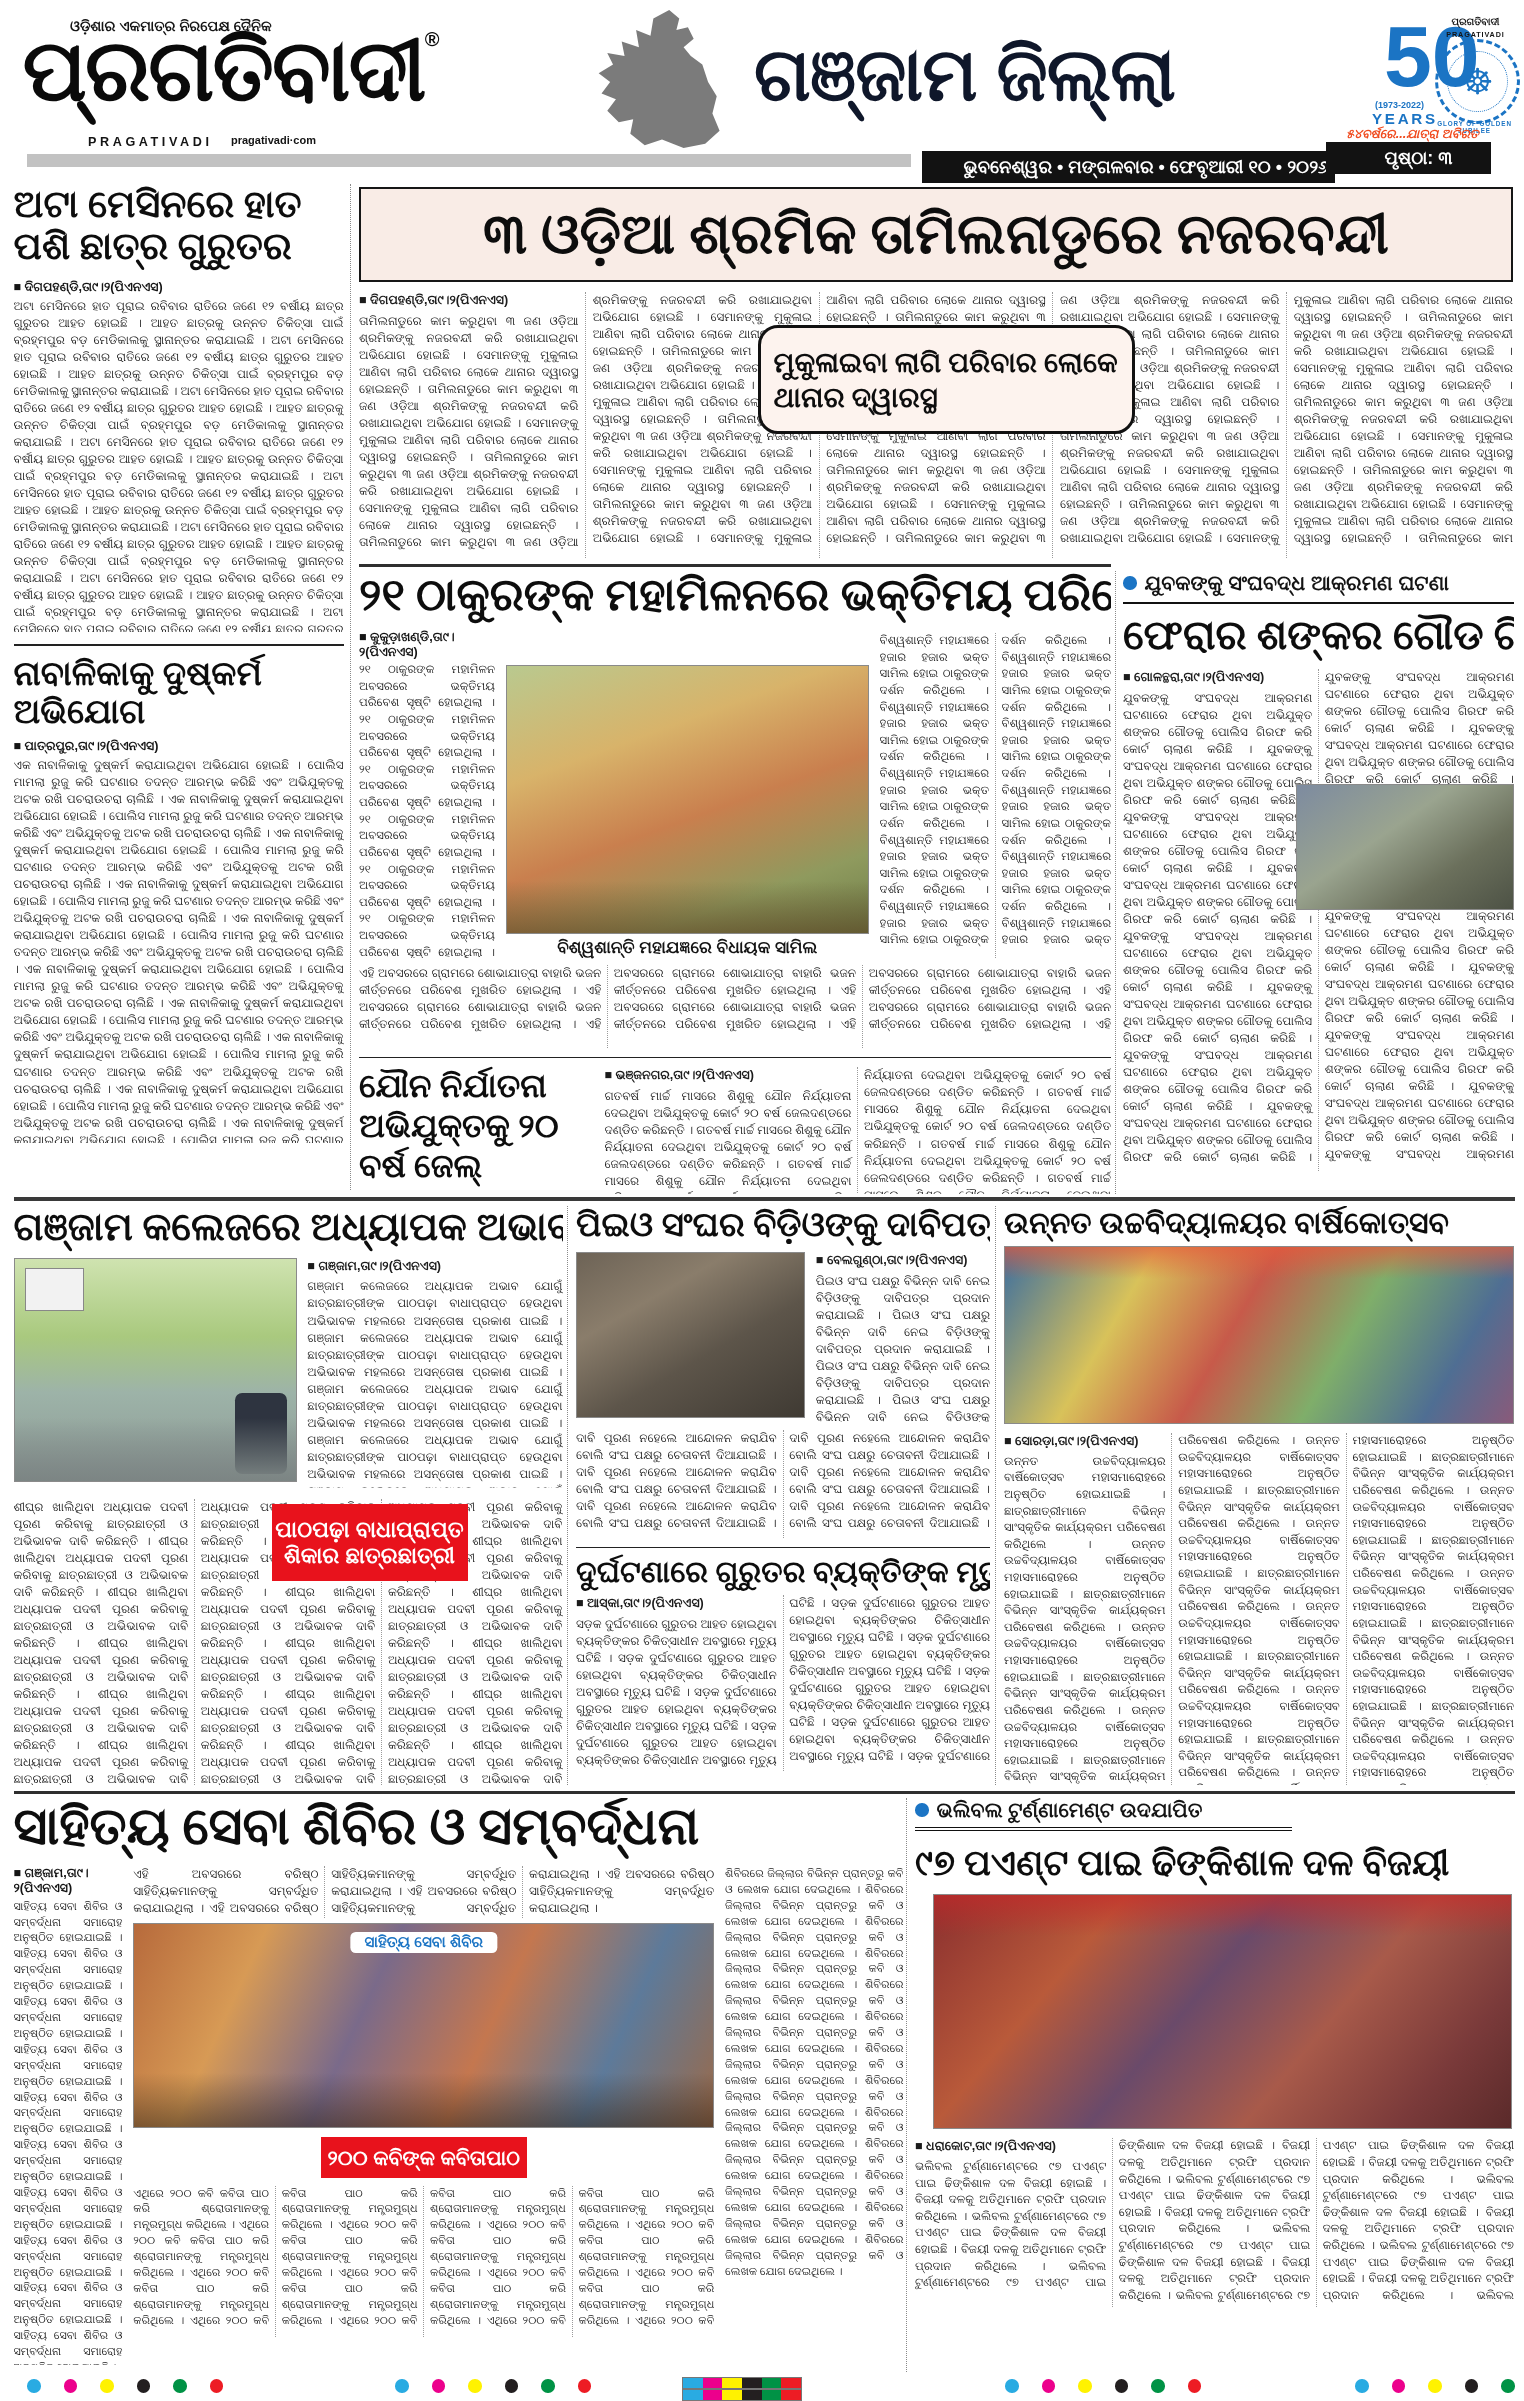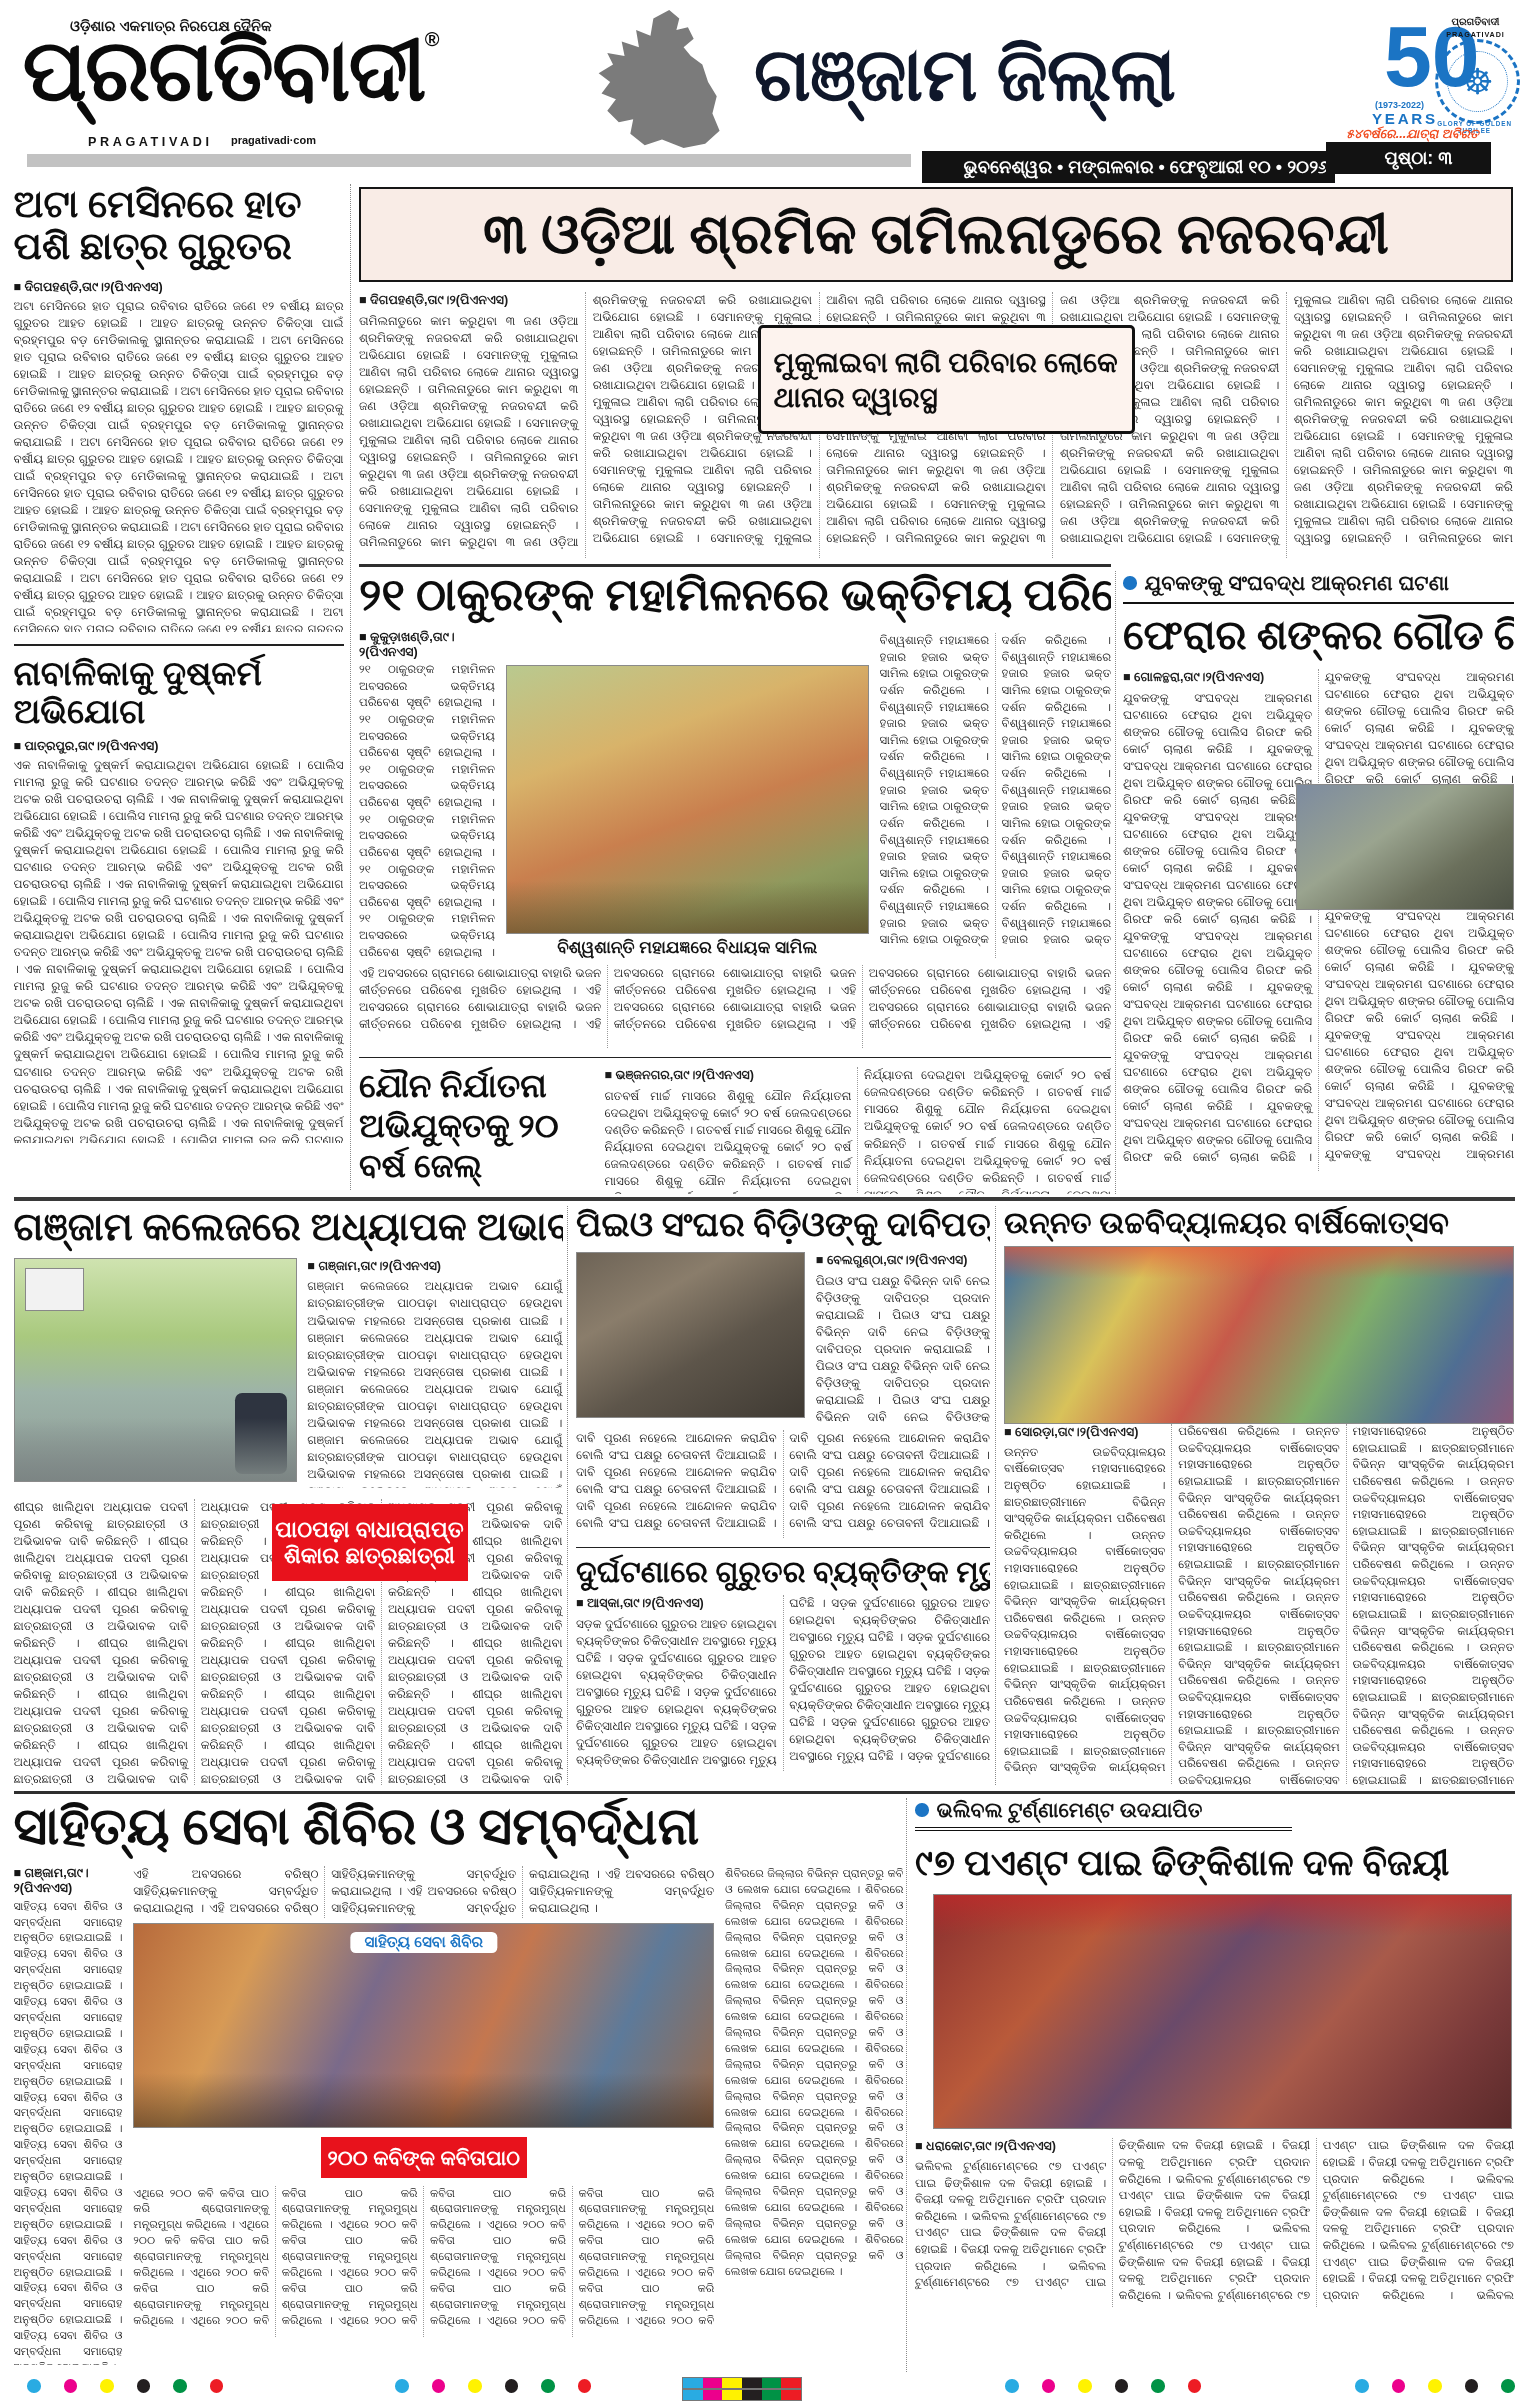--- a/index.html
+++ b/index.html
@@ -93,21 +93,21 @@
        border:2.7px solid #161616;display:flex;align-items:center;justify-content:center;box-sizing:border-box;">
     <div class="headline" style="font-size:56px;font-weight:900;white-space:nowrap;">୩ ଓଡ଼ିଆ ଶ୍ରମିକ ତାମିଲନାଡୁରେ ନଜରବନ୍ଦୀ</div>
   </div>
 
   <div class="abs body-text cols-5" style="left:359px;top:292px;width:1154px;height:266px;">
     <span class="dateline">■ ଦିଗପହଣ୍ଡି,ତା୯।୨(ପିଏନଏସ)</span>
     <span>ତାମିଲନାଡୁରେ କାମ କରୁଥିବା ୩ ଜଣ ଓଡ଼ିଆ ଶ୍ରମିକଙ୍କୁ ନଜରବନ୍ଦୀ କରି ରଖାଯାଇଥିବା ଅଭିଯୋଗ ହୋଇଛି । ସେମାନଙ୍କୁ ମୁକୁଳାଇ ଆଣିବା ଲାଗି ପରିବାର ଲୋକେ ଥାନାର ଦ୍ୱାରସ୍ଥ ହୋଇଛନ୍ତି । ତାମିଲନାଡୁରେ କାମ କରୁଥିବା ୩ ଜଣ ଓଡ଼ିଆ ଶ୍ରମିକଙ୍କୁ ନଜରବନ୍ଦୀ କରି ରଖାଯାଇଥିବା ଅଭିଯୋଗ ହୋଇଛି । ସେମାନଙ୍କୁ ମୁକୁଳାଇ ଆଣିବା ଲାଗି ପରିବାର ଲୋକେ ଥାନାର ଦ୍ୱାରସ୍ଥ ହୋଇଛନ୍ତି । ତାମିଲନାଡୁରେ କାମ କରୁଥିବା ୩ ଜଣ ଓଡ଼ିଆ ଶ୍ରମିକଙ୍କୁ ନଜରବନ୍ଦୀ କରି ରଖାଯାଇଥିବା ଅଭିଯୋଗ ହୋଇଛି । ସେମାନଙ୍କୁ ମୁକୁଳାଇ ଆଣିବା ଲାଗି ପରିବାର ଲୋକେ ଥାନାର ଦ୍ୱାରସ୍ଥ ହୋଇଛନ୍ତି । ତାମିଲନାଡୁରେ କାମ କରୁଥିବା ୩ ଜଣ ଓଡ଼ିଆ ଶ୍ରମିକଙ୍କୁ ନଜରବନ୍ଦୀ କରି ରଖାଯାଇଥିବା ଅଭିଯୋଗ ହୋଇଛି । ସେମାନଙ୍କୁ ମୁକୁଳାଇ ଆଣିବା ଲାଗି ପରିବାର ଲୋକେ ଥାନାର ଦ୍ୱାରସ୍ଥ ହୋଇଛନ୍ତି । ତାମିଲନାଡୁରେ କାମ କରୁଥିବା ୩ ଜଣ ଓଡ଼ିଆ ଶ୍ରମିକଙ୍କୁ ନଜରବନ୍ଦୀ କରି ରଖାଯାଇଥିବା ଅଭିଯୋଗ ହୋଇଛି । ସେମାନଙ୍କୁ ମୁକୁଳାଇ ଆଣିବା ଲାଗି ପରିବାର ଲୋକେ ଥାନାର ଦ୍ୱାରସ୍ଥ ହୋଇଛନ୍ତି । ତାମିଲନାଡୁରେ କାମ କରୁଥିବା ୩ ଜଣ ଓଡ଼ିଆ ଶ୍ରମିକଙ୍କୁ ନଜରବନ୍ଦୀ କରି ରଖାଯାଇଥିବା ଅଭିଯୋଗ ହୋଇଛି । ସେମାନଙ୍କୁ ମୁକୁଳାଇ ଆଣିବା ଲାଗି ପରିବାର ଲୋକେ ଥାନାର ଦ୍ୱାରସ୍ଥ ହୋଇଛନ୍ତି । ତାମିଲନାଡୁରେ କାମ କରୁଥିବା ୩ ଜଣ ଓଡ଼ିଆ ଶ୍ରମିକଙ୍କୁ ନଜରବନ୍ଦୀ କରି ରଖାଯାଇଥିବା ଅଭିଯୋଗ ହୋଇଛି । ସେମାନଙ୍କୁ ମୁକୁଳାଇ ଆଣିବା ଲାଗି ପରିବାର ଲୋକେ ଥାନାର ଦ୍ୱାରସ୍ଥ ହୋଇଛନ୍ତି । ତାମିଲନାଡୁରେ କାମ କରୁଥିବା ୩ ଜଣ ଓଡ଼ିଆ ଶ୍ରମିକଙ୍କୁ ନଜରବନ୍ଦୀ କରି ରଖାଯାଇଥିବା ଅଭିଯୋଗ ହୋଇଛି । ସେମାନଙ୍କୁ ମୁକୁଳାଇ ଆଣିବା ଲାଗି ପରିବାର ଲୋକେ ଥାନାର ଦ୍ୱାରସ୍ଥ ହୋଇଛନ୍ତି । ତାମିଲନାଡୁରେ କାମ କରୁଥିବା ୩ ଜଣ ଓଡ଼ିଆ ଶ୍ରମିକଙ୍କୁ ନଜରବନ୍ଦୀ କରି ରଖାଯାଇଥିବା ଅଭିଯୋଗ ହୋଇଛି । ସେମାନଙ୍କୁ ମୁକୁଳାଇ ଆଣିବା ଲାଗି ପରିବାର ଲୋକେ ଥାନାର ଦ୍ୱାରସ୍ଥ ହୋଇଛନ୍ତି । ତାମିଲନାଡୁରେ କାମ କରୁଥିବା ୩ ଜଣ ଓଡ଼ିଆ ଶ୍ରମିକଙ୍କୁ ନଜରବନ୍ଦୀ କରି ରଖାଯାଇଥିବା ଅଭିଯୋଗ ହୋଇଛି । ସେମାନଙ୍କୁ ମୁକୁଳାଇ ଆଣିବା ଲାଗି ପରିବାର ଲୋକେ ଥାନାର ଦ୍ୱାରସ୍ଥ ହୋଇଛନ୍ତି । ତାମିଲନାଡୁରେ କାମ କରୁଥିବା ୩ ଜଣ ଓଡ଼ିଆ ଶ୍ରମିକଙ୍କୁ ନଜରବନ୍ଦୀ କରି ରଖାଯାଇଥିବା ଅଭିଯୋଗ ହୋଇଛି । ସେମାନଙ୍କୁ ମୁକୁଳାଇ ଆଣିବା ଲାଗି ପରିବାର ଲୋକେ ଥାନାର ଦ୍ୱାରସ୍ଥ ହୋଇଛନ୍ତି । ତାମିଲନାଡୁରେ କାମ କରୁଥିବା ୩ ଜଣ ଓଡ଼ିଆ ଶ୍ରମିକଙ୍କୁ ନଜରବନ୍ଦୀ କରି ରଖାଯାଇଥିବା ଅଭିଯୋଗ ହୋଇଛି । ସେମାନଙ୍କୁ ମୁକୁଳାଇ ଆଣିବା ଲାଗି ପରିବାର ଲୋକେ ଥାନାର ଦ୍ୱାରସ୍ଥ ହୋଇଛନ୍ତି । ତାମିଲନାଡୁରେ କାମ କରୁଥିବା ୩ ଜଣ ଓଡ଼ିଆ ଶ୍ରମିକଙ୍କୁ ନଜରବନ୍ଦୀ କରି ରଖାଯାଇଥିବା ଅଭିଯୋଗ ହୋଇଛି । ସେମାନଙ୍କୁ ମୁକୁଳାଇ ଆଣିବା ଲାଗି ପରିବାର ଲୋକେ ଥାନାର ଦ୍ୱାରସ୍ଥ ହୋଇଛନ୍ତି । ତାମିଲନାଡୁରେ କାମ କରୁଥିବା ୩ ଜଣ ଓଡ଼ିଆ ଶ୍ରମିକଙ୍କୁ ନଜରବନ୍ଦୀ କରି ରଖାଯାଇଥିବା ଅଭିଯୋଗ ହୋଇଛି । ସେମାନଙ୍କୁ ମୁକୁଳାଇ ଆଣିବା ଲାଗି ପରିବାର ଲୋକେ ଥାନାର ଦ୍ୱାରସ୍ଥ ହୋଇଛନ୍ତି । ତାମିଲନାଡୁରେ କାମ କରୁଥିବା ୩ ଜଣ ଓଡ଼ିଆ ଶ୍ରମିକଙ୍କୁ ନଜରବନ୍ଦୀ କରି ରଖାଯାଇଥିବା ଅଭିଯୋଗ ହୋଇଛି । ସେମାନଙ୍କୁ ମୁକୁଳାଇ ଆଣିବା ଲାଗି ପରିବାର ଲୋକେ ଥାନାର ଦ୍ୱାରସ୍ଥ ହୋଇଛନ୍ତି । ତାମିଲନାଡୁରେ କାମ କରୁଥିବା ୩ ଜଣ ଓଡ଼ିଆ ଶ୍ରମିକଙ୍କୁ ନଜରବନ୍ଦୀ କରି ରଖାଯାଇଥିବା ଅଭିଯୋଗ ହୋଇଛି । ସେମାନଙ୍କୁ ମୁକୁଳାଇ ଆଣିବା ଲାଗି ପରିବାର ଲୋକେ ଥାନାର ଦ୍ୱାରସ୍ଥ ହୋଇଛନ୍ତି । ତାମିଲନାଡୁରେ କାମ କରୁଥିବା ୩ ଜଣ ଓଡ଼ିଆ ଶ୍ରମିକଙ୍କୁ ନଜରବନ୍ଦୀ କରି ରଖାଯାଇଥିବା ଅଭିଯୋଗ ହୋଇଛି । ସେମାନଙ୍କୁ ମୁକୁଳାଇ ଆଣିବା ଲାଗି ପରିବାର ଲୋକେ ଥାନାର ଦ୍ୱାରସ୍ଥ ହୋଇଛନ୍ତି । ତାମିଲନାଡୁରେ କାମ କରୁଥିବା ୩ ଜଣ ଓଡ଼ିଆ ଶ୍ରମିକଙ୍କୁ ନଜରବନ୍ଦୀ କରି ରଖାଯାଇଥିବା ଅଭିଯୋଗ ହୋଇଛି । ସେମାନଙ୍କୁ ମୁକୁଳାଇ ଆଣିବା ଲାଗି ପରିବାର ଲୋକେ ଥାନାର ଦ୍ୱାରସ୍ଥ ହୋଇଛନ୍ତି । ତାମିଲନାଡୁରେ କାମ କରୁଥିବା ୩ ଜଣ ଓଡ଼ିଆ ଶ୍ରମିକଙ୍କୁ ନଜରବନ୍ଦୀ କରି ରଖାଯାଇଥିବା ଅଭିଯୋଗ ହୋଇଛି । ସେମାନଙ୍କୁ ମୁକୁଳାଇ ଆଣିବା ଲାଗି ପରିବାର ଲୋକେ ଥାନାର ଦ୍ୱାରସ୍ଥ ହୋଇଛନ୍ତି । ତାମିଲନାଡୁରେ କାମ କରୁଥିବା ୩ ଜଣ ଓଡ଼ିଆ ଶ୍ରମିକଙ୍କୁ ନଜରବନ୍ଦୀ କରି ରଖାଯାଇଥିବା ଅଭିଯୋଗ ହୋଇଛି । ସେମାନଙ୍କୁ ମୁକୁଳାଇ ଆଣିବା ଲାଗି ପରିବାର ଲୋକେ ଥାନାର ଦ୍ୱାରସ୍ଥ ହୋଇଛନ୍ତି । </span>
   </div>
 
   <div class="abs" style="left:758px;top:325px;width:377px;height:109px;background:#fdf3ee;
-       border:3.1px solid #111;border-radius:5px;display:flex;align-items:center;justify-content:center;
+       border:3.1px solid #111;border-radius:20px;display:flex;align-items:center;justify-content:center;
        box-sizing:border-box;">
     <div class="headline" style="font-size:28px;line-height:1.25;padding:0 12.6px;">ମୁକୁଳାଇବା ଲାଗି ପରିବାର ଲୋକେ ଥାନାର ଦ୍ୱାରସ୍ଥ</div>
   </div>
 
   <div class="abs hrule" style="left:359px;top:564px;width:752px;height:2.7px;"></div>
 
   <div class="abs" style="left:359px;top:571px;width:752px;height:623px;overflow:hidden;">
     <div class="headline" style="font-size:45px;font-weight:900;white-space:nowrap;">୨୧ ଠାକୁରଙ୍କ ମହାମିଳନରେ ଭକ୍ତିମୟ ପରିବେଶ</div>
     <div style="display:flex;gap:10.8px;margin-top:9px;align-items:flex-end;">
       <div style="width:136px;flex:0 0 auto;">
@@ -201,21 +201,21 @@
 
   <div class="abs vdiv" style="left:995px;top:1206px;height:579px;"></div>
 
   <div class="abs" style="left:1004px;top:1206px;width:510px;height:579px;overflow:hidden;">
     <div class="headline" style="font-size:30px;white-space:nowrap;">ଉନ୍ନତ ଉଚ୍ଚବିଦ୍ୟାଳୟର ବାର୍ଷିକୋତ୍ସବ</div>
     <div class="photo" style="width:510px;height:178px;margin-top:7.2px;background:
          linear-gradient(120deg,#3c6e9f 0%,#d8c25a 25%,#c75a4a 45%,#7fae6a 65%,#4f6e93 85%,#8a5a7a 100%);">
       <div style="position:absolute;top:0;left:0;right:0;height:32px;
            background:linear-gradient(180deg,rgba(230,90,60,.7),transparent);"></div>
     </div>
-    <div class="body-text cols-3" style="height:366px;font-size:11.7px;">
+    <div class="body-text cols-3" style="height:366px;margin-top:9px;font-size:11.7px;">
       <span class="dateline">■ ସୋରଡ଼ା,ତା୯।୨(ପିଏନଏସ)</span>
       <span>ଉନ୍ନତ ଉଚ୍ଚବିଦ୍ୟାଳୟର ବାର୍ଷିକୋତ୍ସବ ମହାସମାରୋହରେ ଅନୁଷ୍ଠିତ ହୋଇଯାଇଛି । ଛାତ୍ରଛାତ୍ରୀମାନେ ବିଭିନ୍ନ ସାଂସ୍କୃତିକ କାର୍ଯ୍ୟକ୍ରମ ପରିବେଷଣ କରିଥିଲେ । ଉନ୍ନତ ଉଚ୍ଚବିଦ୍ୟାଳୟର ବାର୍ଷିକୋତ୍ସବ ମହାସମାରୋହରେ ଅନୁଷ୍ଠିତ ହୋଇଯାଇଛି । ଛାତ୍ରଛାତ୍ରୀମାନେ ବିଭିନ୍ନ ସାଂସ୍କୃତିକ କାର୍ଯ୍ୟକ୍ରମ ପରିବେଷଣ କରିଥିଲେ । ଉନ୍ନତ ଉଚ୍ଚବିଦ୍ୟାଳୟର ବାର୍ଷିକୋତ୍ସବ ମହାସମାରୋହରେ ଅନୁଷ୍ଠିତ ହୋଇଯାଇଛି । ଛାତ୍ରଛାତ୍ରୀମାନେ ବିଭିନ୍ନ ସାଂସ୍କୃତିକ କାର୍ଯ୍ୟକ୍ରମ ପରିବେଷଣ କରିଥିଲେ । ଉନ୍ନତ ଉଚ୍ଚବିଦ୍ୟାଳୟର ବାର୍ଷିକୋତ୍ସବ ମହାସମାରୋହରେ ଅନୁଷ୍ଠିତ ହୋଇଯାଇଛି । ଛାତ୍ରଛାତ୍ରୀମାନେ ବିଭିନ୍ନ ସାଂସ୍କୃତିକ କାର୍ଯ୍ୟକ୍ରମ ପରିବେଷଣ କରିଥିଲେ । ଉନ୍ନତ ଉଚ୍ଚବିଦ୍ୟାଳୟର ବାର୍ଷିକୋତ୍ସବ ମହାସମାରୋହରେ ଅନୁଷ୍ଠିତ ହୋଇଯାଇଛି । ଛାତ୍ରଛାତ୍ରୀମାନେ ବିଭିନ୍ନ ସାଂସ୍କୃତିକ କାର୍ଯ୍ୟକ୍ରମ ପରିବେଷଣ କରିଥିଲେ । ଉନ୍ନତ ଉଚ୍ଚବିଦ୍ୟାଳୟର ବାର୍ଷିକୋତ୍ସବ ମହାସମାରୋହରେ ଅନୁଷ୍ଠିତ ହୋଇଯାଇଛି । ଛାତ୍ରଛାତ୍ରୀମାନେ ବିଭିନ୍ନ ସାଂସ୍କୃତିକ କାର୍ଯ୍ୟକ୍ରମ ପରିବେଷଣ କରିଥିଲେ । ଉନ୍ନତ ଉଚ୍ଚବିଦ୍ୟାଳୟର ବାର୍ଷିକୋତ୍ସବ ମହାସମାରୋହରେ ଅନୁଷ୍ଠିତ ହୋଇଯାଇଛି । ଛାତ୍ରଛାତ୍ରୀମାନେ ବିଭିନ୍ନ ସାଂସ୍କୃତିକ କାର୍ଯ୍ୟକ୍ରମ ପରିବେଷଣ କରିଥିଲେ । ଉନ୍ନତ ଉଚ୍ଚବିଦ୍ୟାଳୟର ବାର୍ଷିକୋତ୍ସବ ମହାସମାରୋହରେ ଅନୁଷ୍ଠିତ ହୋଇଯାଇଛି । ଛାତ୍ରଛାତ୍ରୀମାନେ ବିଭିନ୍ନ ସାଂସ୍କୃତିକ କାର୍ଯ୍ୟକ୍ରମ ପରିବେଷଣ କରିଥିଲେ । ଉନ୍ନତ ଉଚ୍ଚବିଦ୍ୟାଳୟର ବାର୍ଷିକୋତ୍ସବ ମହାସମାରୋହରେ ଅନୁଷ୍ଠିତ ହୋଇଯାଇଛି । ଛାତ୍ରଛାତ୍ରୀମାନେ ବିଭିନ୍ନ ସାଂସ୍କୃତିକ କାର୍ଯ୍ୟକ୍ରମ ପରିବେଷଣ କରିଥିଲେ । ଉନ୍ନତ ଉଚ୍ଚବିଦ୍ୟାଳୟର ବାର୍ଷିକୋତ୍ସବ ମହାସମାରୋହରେ ଅନୁଷ୍ଠିତ ହୋଇଯାଇଛି । ଛାତ୍ରଛାତ୍ରୀମାନେ ବିଭିନ୍ନ ସାଂସ୍କୃତିକ କାର୍ଯ୍ୟକ୍ରମ ପରିବେଷଣ କରିଥିଲେ । ଉନ୍ନତ ଉଚ୍ଚବିଦ୍ୟାଳୟର ବାର୍ଷିକୋତ୍ସବ ମହାସମାରୋହରେ ଅନୁଷ୍ଠିତ ହୋଇଯାଇଛି । ଛାତ୍ରଛାତ୍ରୀମାନେ ବିଭିନ୍ନ ସାଂସ୍କୃତିକ କାର୍ଯ୍ୟକ୍ରମ ପରିବେଷଣ କରିଥିଲେ । ଉନ୍ନତ ଉଚ୍ଚବିଦ୍ୟାଳୟର ବାର୍ଷିକୋତ୍ସବ ମହାସମାରୋହରେ ଅନୁଷ୍ଠିତ ହୋଇଯାଇଛି । ଛାତ୍ରଛାତ୍ରୀମାନେ ବିଭିନ୍ନ ସାଂସ୍କୃତିକ କାର୍ଯ୍ୟକ୍ରମ ପରିବେଷଣ କରିଥିଲେ । ଉନ୍ନତ ଉଚ୍ଚବିଦ୍ୟାଳୟର ବାର୍ଷିକୋତ୍ସବ ମହାସମାରୋହରେ ଅନୁଷ୍ଠିତ ହୋଇଯାଇଛି । ଛାତ୍ରଛାତ୍ରୀମାନେ ବିଭିନ୍ନ ସାଂସ୍କୃତିକ କାର୍ଯ୍ୟକ୍ରମ ପରିବେଷଣ କରିଥିଲେ । ଉନ୍ନତ ଉଚ୍ଚବିଦ୍ୟାଳୟର ବାର୍ଷିକୋତ୍ସବ ମହାସମାରୋହରେ ଅନୁଷ୍ଠିତ ହୋଇଯାଇଛି । ଛାତ୍ରଛାତ୍ରୀମାନେ ବିଭିନ୍ନ ସାଂସ୍କୃତିକ କାର୍ଯ୍ୟକ୍ରମ ପରିବେଷଣ କରିଥିଲେ । ଉନ୍ନତ ଉଚ୍ଚବିଦ୍ୟାଳୟର ବାର୍ଷିକୋତ୍ସବ ମହାସମାରୋହରେ ଅନୁଷ୍ଠିତ ହୋଇଯାଇଛି । ଛାତ୍ରଛାତ୍ରୀମାନେ ବିଭିନ୍ନ ସାଂସ୍କୃତିକ କାର୍ଯ୍ୟକ୍ରମ ପରିବେଷଣ କରିଥିଲେ । ଉନ୍ନତ ଉଚ୍ଚବିଦ୍ୟାଳୟର ବାର୍ଷିକୋତ୍ସବ ମହାସମାରୋହରେ ଅନୁଷ୍ଠିତ ହୋଇଯାଇଛି । ଛାତ୍ରଛାତ୍ରୀମାନେ ବିଭିନ୍ନ ସାଂସ୍କୃତିକ କାର୍ଯ୍ୟକ୍ରମ ପରିବେଷଣ କରିଥିଲେ । </span>
     </div>
   </div>
 
   <div class="abs hrule" style="left:13.5px;top:1791px;width:1501px;height:2.7px;"></div>
 
   <div class="abs" style="left:13.5px;top:1798px;width:890px;height:574px;overflow:hidden;">
     <div class="headline" style="font-size:52px;font-weight:900;white-space:nowrap;">ସାହିତ୍ୟ ସେବା ଶିବିର ଓ ସମ୍ବର୍ଦ୍ଧନା</div>
     <div style="display:flex;gap:10.8px;margin-top:10.8px;">

